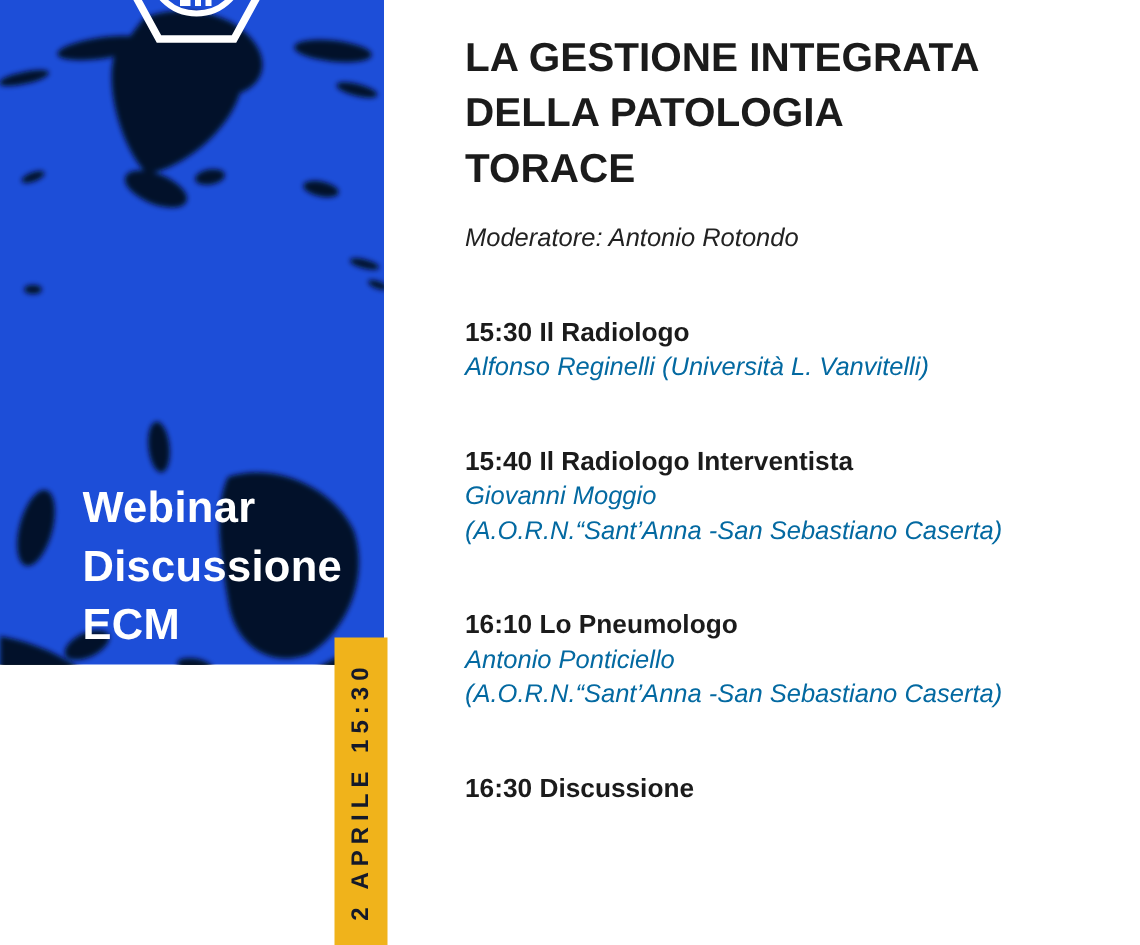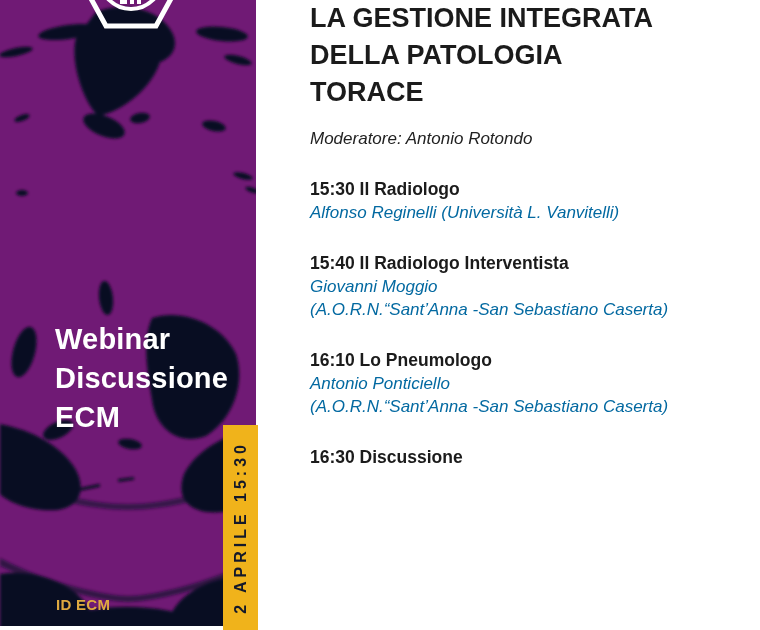--- a/index.html
+++ b/index.html
@@ -7,22 +7,22 @@
   body {
     font-family: "Liberation Sans", sans-serif;
     background: #ffffff;
     position: relative;
   }
   .poster { position: absolute; inset: 0; width: 760px; height: 630px; background: #ffffff; }
 
   
   .left-panel {
     position: absolute; left: 0; top: 0;
-    width: 256px; height: 626px;
-    background: #701a75;
+    width: 256px; height: 443px;
+    background: #1d4ed8;
     overflow: hidden;
   }
   .ct-texture { position: absolute; left: 0; top: 0; width: 256px; height: 630px; }
 
   .logo-wrap {
     position: absolute; left: 76px; top: -62px;
     width: 110px; height: 100px;
   }
 
   .webinar-title {
@@ -61,34 +61,35 @@
     font-weight: bold;
     font-size: 16px;
     letter-spacing: 4px;
     white-space: nowrap;
   }
 
   
   .content {
     position: absolute; left: 310px; top: 0;
     width: 420px; height: 630px;
+    padding-top: 20px;
     color: #1b1b1b;
   }
   .event-title {
     font-size: 27px; font-weight: bold;
     line-height: 37px; letter-spacing: 0px;
     color: #1b1b1b;
   }
   .moderator {
     margin-top: 16px;
     font-size: 17px; line-height: 23px;
     font-style: italic;
     color: #222222;
   }
-  .session { margin-top: 28px; }
+  .session { margin-top: 40px; }
   .session-title {
     font-size: 17.5px; font-weight: bold;
     line-height: 23px; color: #1b1b1b;
   }
   .session-line {
     font-size: 17px; line-height: 23px;
     font-style: italic; color: #0369a1;
   }
 </style>
 </head>

